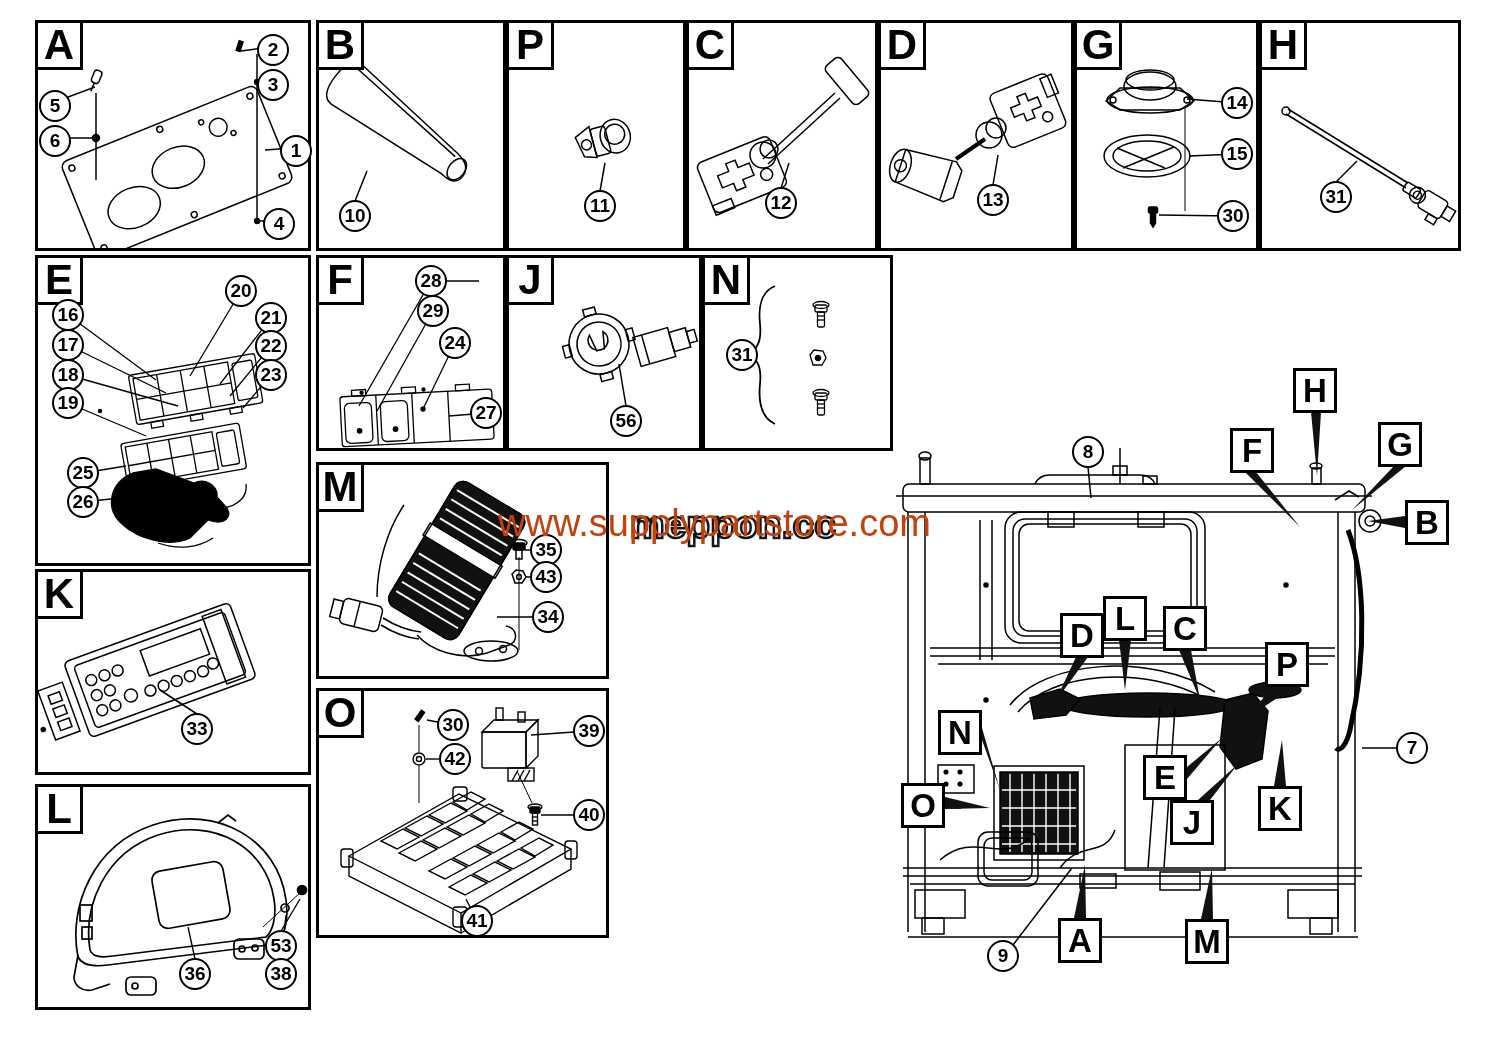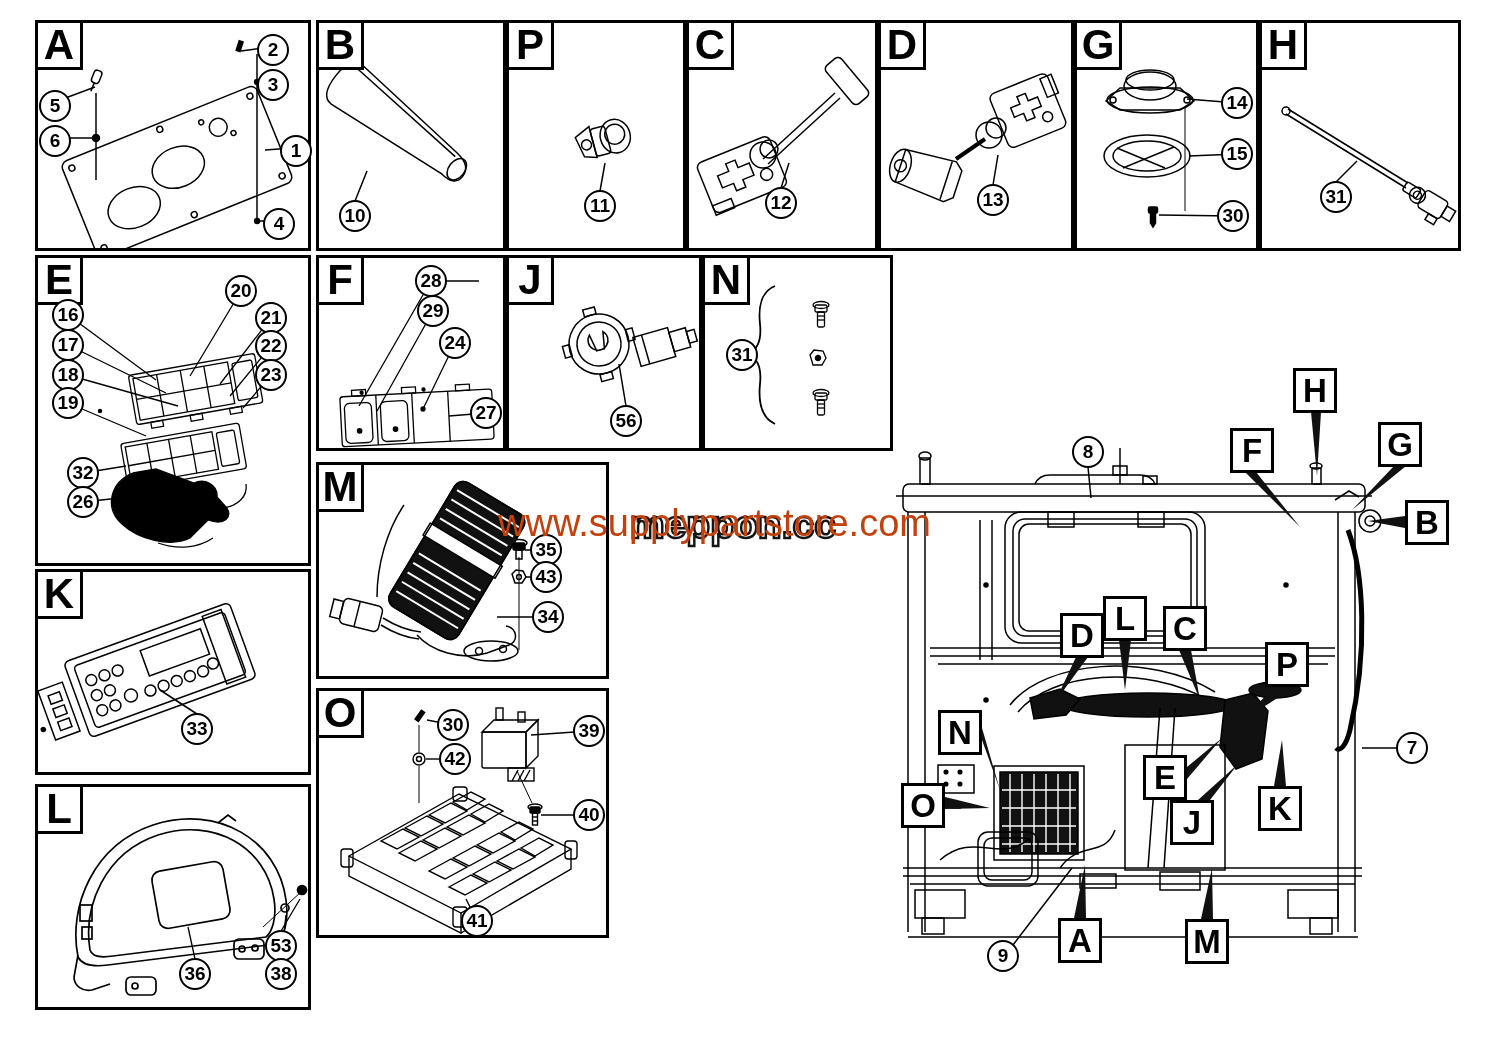--- a/index.html
+++ b/index.html
@@ -251,21 +251,21 @@
       </g>
     </svg>
     <div class="co" style="left:203px;top:33px">20</div>
     <div class="co" style="left:30px;top:57px">16</div>
     <div class="co" style="left:30px;top:87px">17</div>
     <div class="co" style="left:30px;top:117px">18</div>
     <div class="co" style="left:30px;top:145px">19</div>
     <div class="co" style="left:233px;top:60px">21</div>
     <div class="co" style="left:233px;top:88px">22</div>
     <div class="co" style="left:233px;top:117px">23</div>
-    <div class="co" style="left:45px;top:215px">32</div>
+    <div class="co" style="left:45px;top:215px">25</div>
     <div class="co" style="left:45px;top:244px">26</div>
   </div>
 
   <div class="pbox" style="left:316px;top:255px;width:190px;height:196px;">
     <div class="tab">F</div>
     <svg class="art" width="184" height="190" viewBox="0 0 184 190">
       <g stroke="#000" stroke-width="1.3" fill="none">
         <line x1="112" y1="23" x2="40" y2="148"></line>
           <line x1="114" y1="53" x2="58" y2="153"></line>
         <line x1="136" y1="85" x2="104" y2="151"></line>

